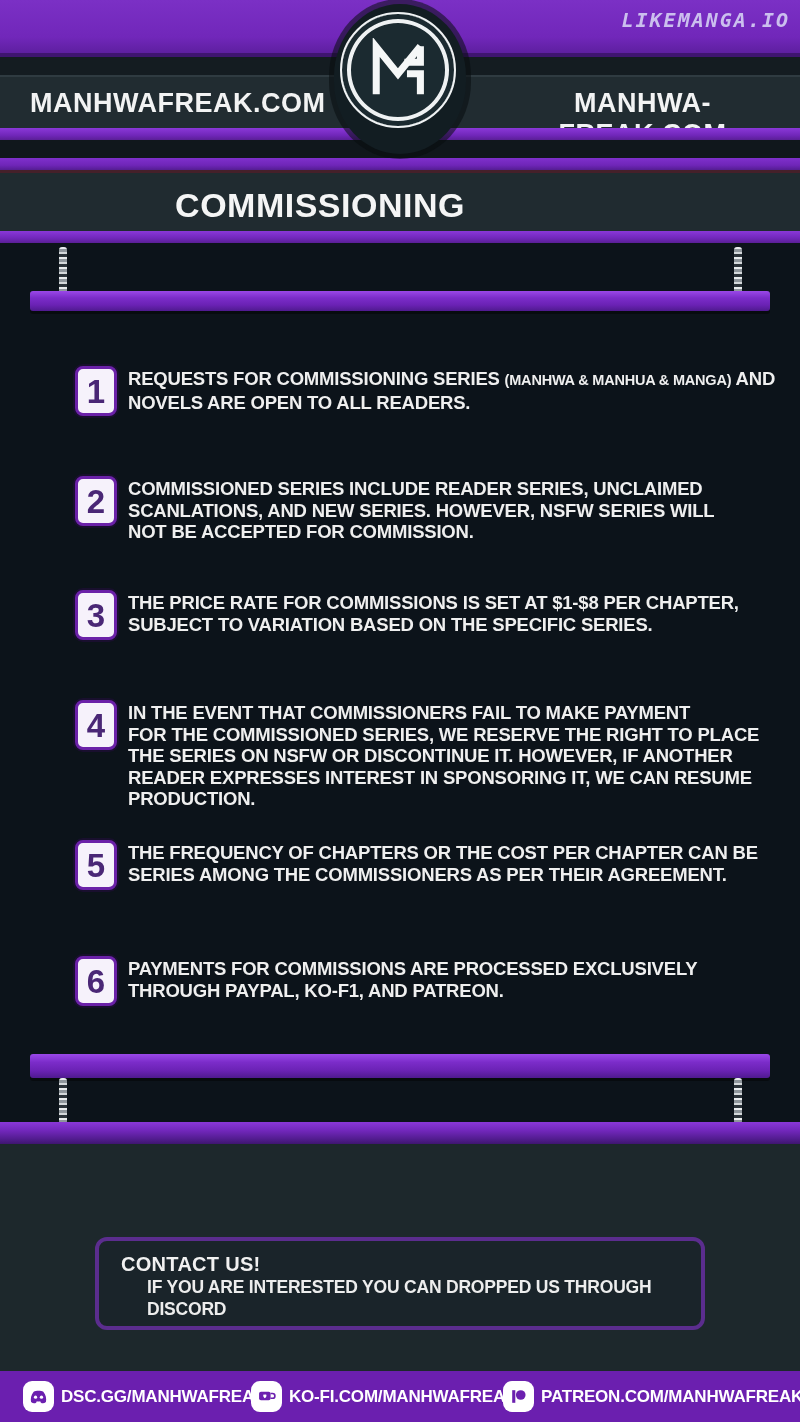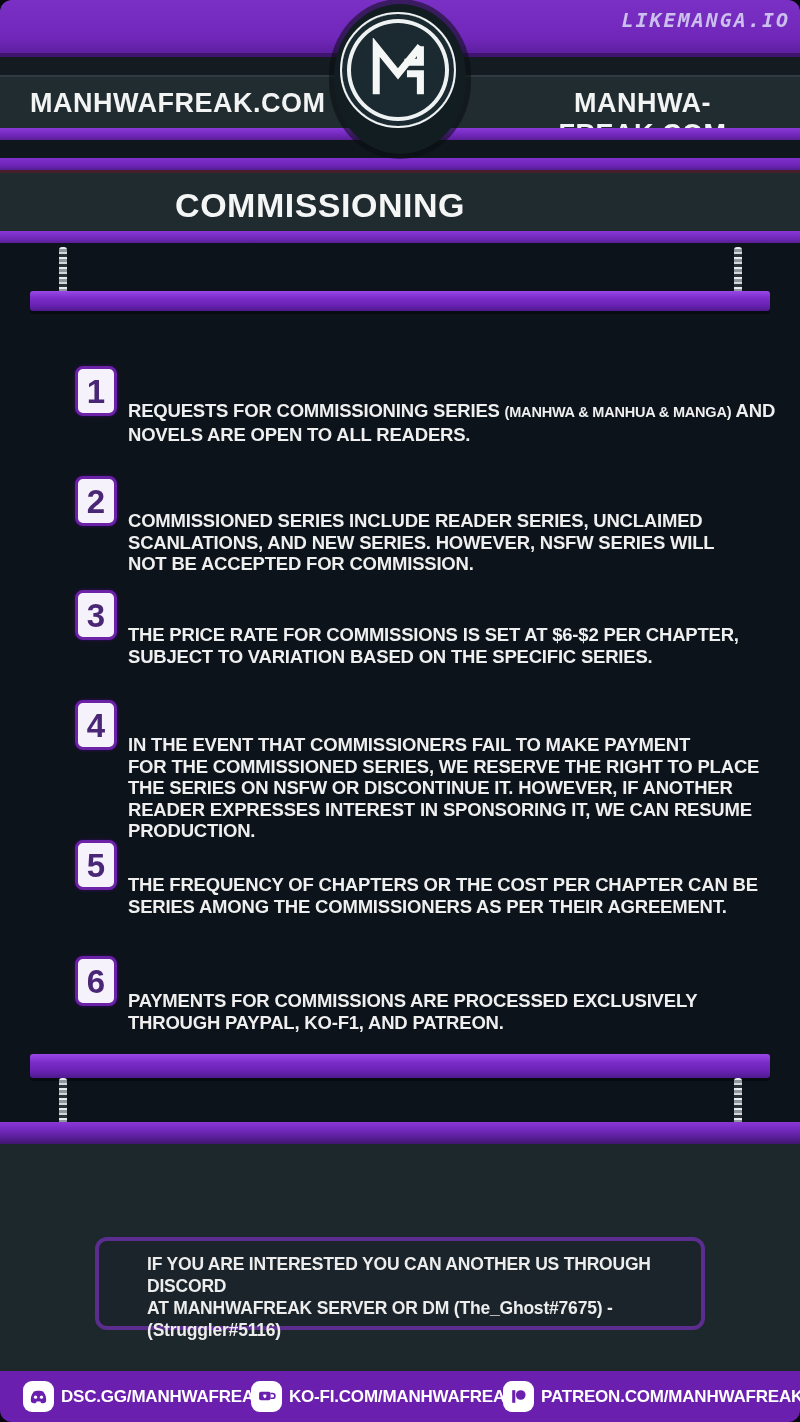--- a/index.html
+++ b/index.html
@@ -1,17 +1,17 @@
 <!DOCTYPE html>
 <html><head>
 <meta charset="utf-8">
 <style>
   html,body{margin:0;padding:0;background:#06090d;}
   .canvas{position:relative;width:800px;height:1422px;overflow:hidden;
-          font-family:"Liberation Sans",sans-serif;background:#0C131A;border-radius:12px;}
+          font-family:"Liberation Sans",sans-serif;background:#0C131A;}
 
   
   .top-purple{position:absolute;left:0;top:0;width:800px;height:53px;
               background:linear-gradient(180deg,#7B30C5 0%,#7127BA 70%,#5E1FA0 100%);}
   .top-purple-shadow{position:absolute;left:0;top:53px;width:800px;height:4px;background:#3F1570;}
   .watermark{position:absolute;right:10px;top:8px;color:#CBBFEE;
              font-family:"DejaVu Sans Mono",monospace;font-weight:bold;font-style:italic;
              font-size:20px;letter-spacing:2px;}
   .band-dark1{position:absolute;left:0;top:57px;width:800px;height:18px;background:#141C21;}
   .band-slate{position:absolute;left:0;top:75px;width:800px;height:53px;background:#212C31;
@@ -52,21 +52,21 @@
   .hang-bar.bottom{top:1054px;height:24px;}
 
   
   .g-row{position:absolute;left:0;width:800px;}
   .g-badge{position:absolute;left:75px;top:0;width:42px;height:50px;background:#F6F2FB;
            border:3px solid #6B21A8;border-radius:8px;box-sizing:border-box;
            display:flex;align-items:center;justify-content:center;
            box-shadow:0 0 0 2px rgba(36,12,64,.55);}
   .g-badge span{color:#4A2776;font-weight:bold;font-size:33px;line-height:33px;}
   .g-text{position:absolute;left:128px;top:2px;width:655px;color:#EFEFEF;font-weight:bold;
-          font-size:18.5px;line-height:21.5px;letter-spacing:-0.2px;white-space:pre-line;margin-top:32px;}
+          font-size:18.5px;line-height:21.5px;letter-spacing:-0.2px;white-space:pre-line;}
   .g-text .small{font-size:14.5px;}
 
   
   .stripe4{top:1122px;height:22px;background:linear-gradient(180deg,#8A38D8 0%,#7127BA 40%,#541D92 75%,#3F1570 100%);}
   .bottom-section{position:absolute;left:0;top:1144px;width:800px;height:227px;background:#1D282C;}
   .promo-title{position:absolute;left:0;top:1180px;width:800px;text-align:center;color:#F4F5F5;
                font-weight:bold;font-size:43px;letter-spacing:0.5px;}
   .contact-box{position:absolute;left:95px;top:1237px;width:610px;height:93px;box-sizing:border-box;
                background:#1A242A;border:4px solid #5B2D8E;border-radius:12px;padding:12px 0 0 22px;}
   .contact-heading{color:#F1F1F1;font-weight:bold;font-size:20px;letter-spacing:0.3px;}
@@ -135,21 +135,21 @@
     </div>
     <div class="g-text">COMMISSIONED SERIES INCLUDE READER SERIES, UNCLAIMED
 SCANLATIONS, AND NEW SERIES. HOWEVER, NSFW SERIES WILL
 NOT BE ACCEPTED FOR COMMISSION.</div>
   </div>
 
   <div class="g-row" style="top:590px">
     <div class="g-badge">
       <span>3</span>
     </div>
-    <div class="g-text">THE PRICE RATE FOR COMMISSIONS IS SET AT $6-$2 PER CHAPTER,
+    <div class="g-text">THE PRICE RATE FOR COMMISSIONS IS SET AT $1-$8 PER CHAPTER,
 SUBJECT TO VARIATION BASED ON THE SPECIFIC SERIES.</div>
   </div>
 
   <div class="g-row" style="top:700px">
     <div class="g-badge">
       <span>4</span>
     </div>
     <div class="g-text">IN THE EVENT THAT COMMISSIONERS FAIL TO MAKE PAYMENT
 FOR THE COMMISSIONED SERIES, WE RESERVE THE RIGHT TO PLACE
 THE SERIES ON NSFW OR DISCONTINUE IT. HOWEVER, IF ANOTHER
@@ -173,22 +173,22 @@
 THROUGH PAYPAL, KO-F1, AND PATREON.</div>
   </div>
 
   <div class="hang-bar bottom"></div>
   <div class="chain bl"></div>
   <div class="chain br"></div>
   <div class="stripe stripe4"></div>
 
   <div class="bottom-section"></div>
   <div class="contact-box">
-    <div class="contact-line">IF YOU ARE INTERESTED YOU CAN ANOTHER US THROUGH DISCORD</div>
-    <div class="contact-line">AT MANHWAFREAK SERVER OR DM (The_Ghost#7675) - (Struggler#5116)</div>
+    <div class="contact-heading">CONTACT US!</div>
+    <div class="contact-line">IF YOU ARE INTERESTED YOU CAN DROPPED US THROUGH DISCORD</div>
   </div>
 
   <div class="footer">
     <div class="f-link g1">
       <span class="f-icon">
         <svg width="23" height="23" viewBox="0 0 31 31">
           <path d="M9 9 C12 7.5 19 7.5 22 9 C25.5 13 26.5 18.5 25.5 23 C23 25 20.5 25.2 18.5 23.5 L17.8 22 C16.2 22.5 14.8 22.5 13.2 22 L12.5 23.5 C10.5 25.2 8 25 5.5 23 C4.5 18.5 5.5 13 9 9 Z" fill="#6B1FAF"></path>
           <circle cx="11.5" cy="16.5" r="2.2" fill="#FFFFFF"></circle>
           <circle cx="19.5" cy="16.5" r="2.2" fill="#FFFFFF"></circle>
         </svg>

